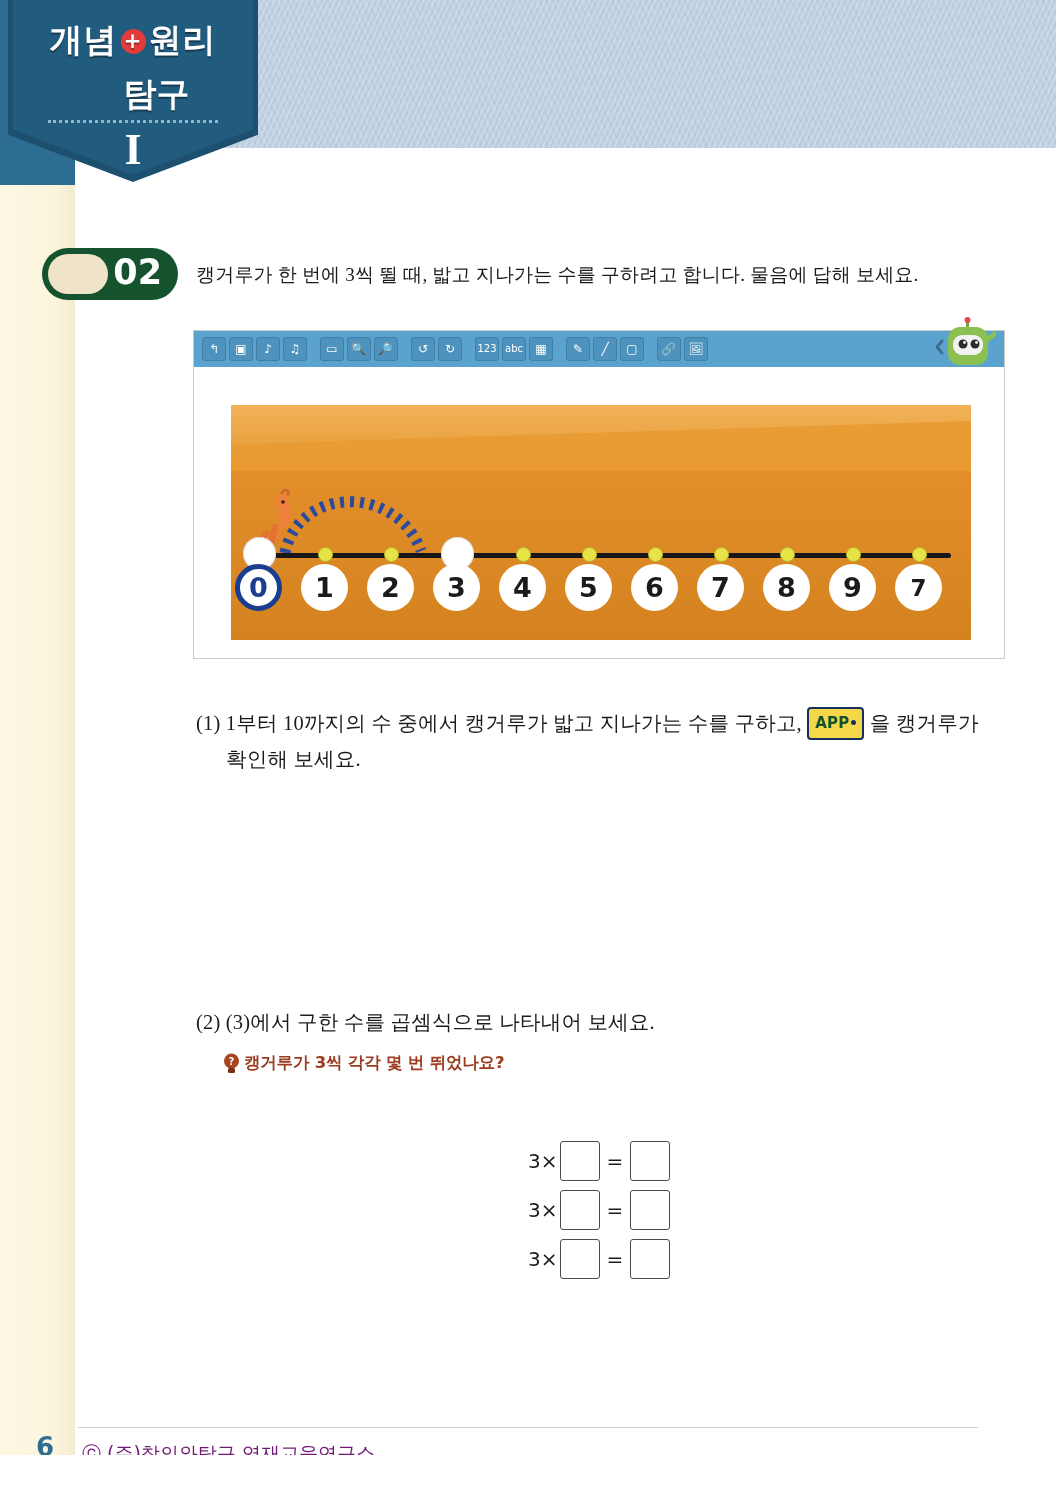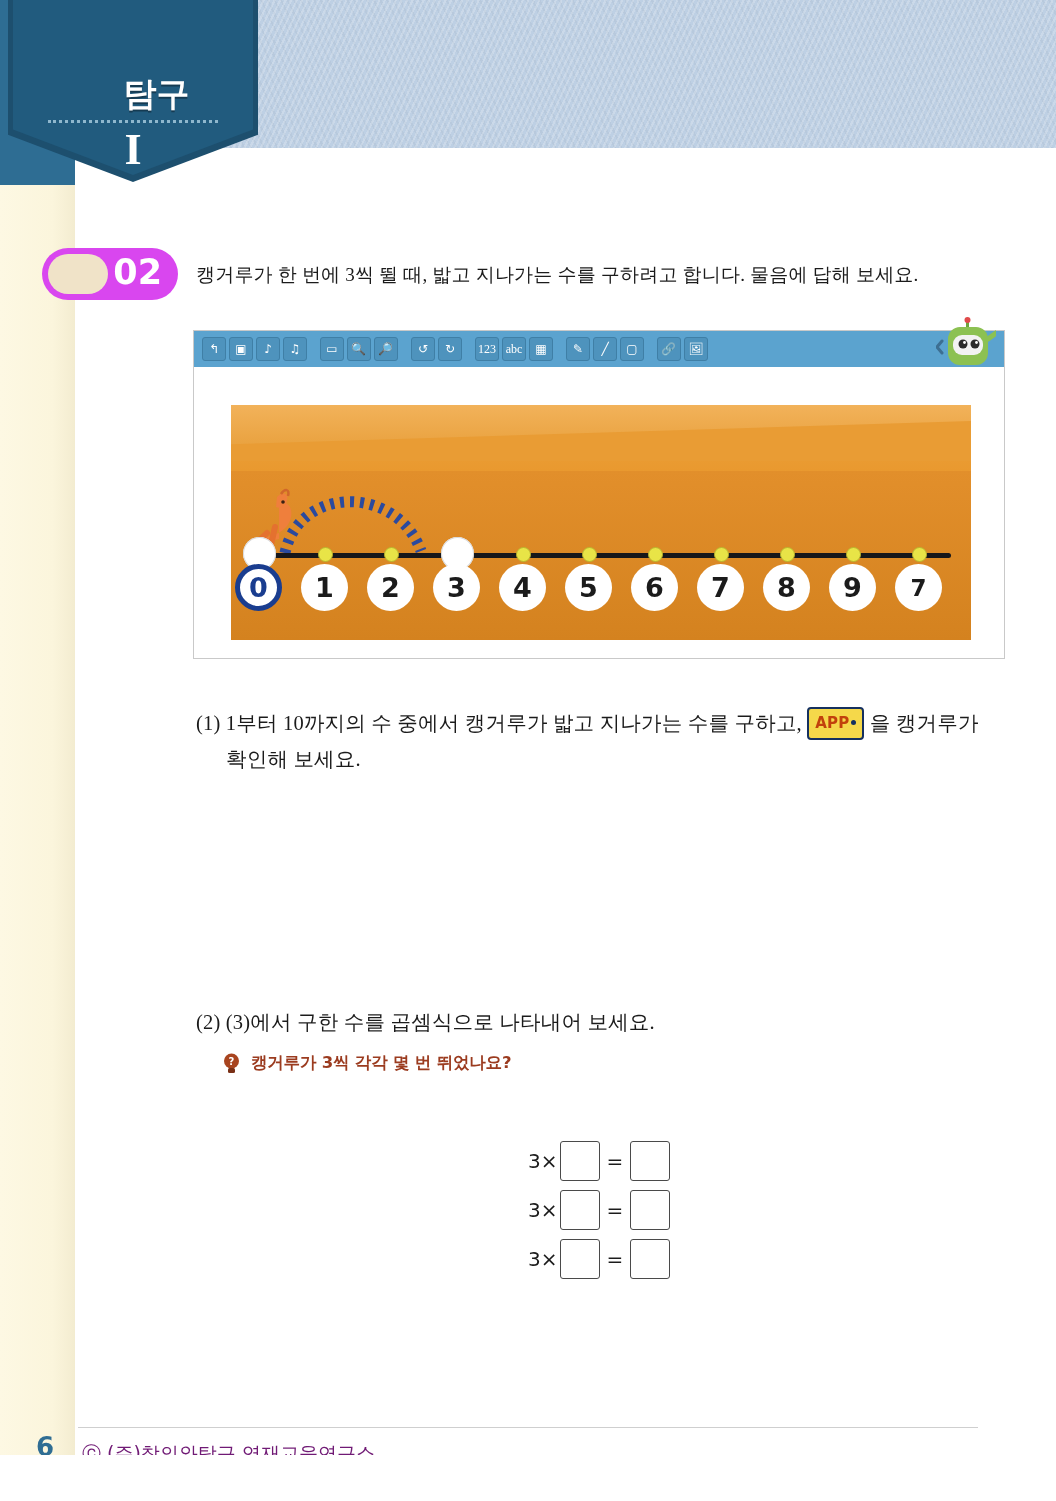--- a/index.html
+++ b/index.html
@@ -118,21 +118,21 @@
     font-size: 44px;
     font-weight: bold;
     color: #ffffff;
   }
 
   
   .num-pill {
     position: absolute;
     left: 42px; top: 248px;
     width: 136px; height: 52px;
-    background: #d946ef;
+    background: #14532d;
     border-radius: 26px;
   }
   .num-pill .cap {
     position: absolute;
     left: 6px; top: 6px;
     width: 60px; height: 40px;
     background: #f0e3c8;
     border-radius: 20px;
   }
   .num-pill .num {
@@ -180,21 +180,21 @@
     border: 1px solid #3f7fa6;
     display: flex;
     align-items: center;
     justify-content: center;
     font-family: "DejaVu Sans", sans-serif;
     font-size: 12px;
     color: #ffffff;
     line-height: 1;
   }
   .tool.sep { background: transparent; border: none; width: 7px; }
-  .tool.tiny { font-size: 12px; font-family: Liberation Serif, serif; }
+  .tool.tiny { font-size: 10px; }
 
   .robot {
     position: absolute;
     right: 8px; top: -14px;
     width: 60px; height: 60px;
   }
 
   .canvas-area {
     position: absolute;
     left: 0; top: 36px;
@@ -283,21 +283,21 @@
   .sub-1 { left: 196px; top: 706px; width: 810px; line-height: 1.75; }
   .sub-2 { left: 196px; top: 1008px; width: 810px; }
   .app-tag {
     display: inline-block;
     background: #f5d84a;
     border: 2px solid #15305f;
     border-radius: 4px;
     font-family: "DejaVu Sans", sans-serif;
     font-weight: bold;
     font-size: 15px;
-    color: #c2410c;
+    color: #14532d;
     padding: 1px 6px 2px 6px;
     vertical-align: 2px;
   }
   .app-tag .dot {
     position: static;
     display: inline-block;
     width: 5px; height: 5px;
     border: none;
     background: #15305f;
     border-radius: 50%;
@@ -312,21 +312,21 @@
     font-size: 16.5px;
     font-weight: bold;
     color: #9b3b1f;
     letter-spacing: -0.2px;
   }
   .hint-icon {
     position: absolute;
     left: 222px; top: 1053px;
     width: 19px; height: 22px;
   }
-  .hint-text { margin-left: 29px; display: inline-block; }
+  .hint-text { margin-left: 22px; display: inline-block; }
 
   
   .eq-wrap {
     position: absolute;
     left: 528px; top: 1140px;
     width: 200px;
   }
   .eq-row {
     display: flex;
     align-items: center;
@@ -379,20 +379,23 @@
 
 <div class="page">
 
   <div class="left-strip"></div>
   <div class="left-strip-top"></div>
   <div class="header-band"></div>
   <div class="header-band-lower"></div>
 
   <div class="badge">
     <div class="badge-inner"></div>
+    <div class="badge-line1">
+      <span>개념</span><span class="plus">+</span><span>원리</span>
+    </div>
     <div class="badge-line2">탐구</div>
     <div class="badge-dots"></div>
     <div class="badge-roman">I</div>
   </div>
 
   <div class="num-pill">
     <div class="cap"></div>
     <div class="num">02</div>
   </div>
 

